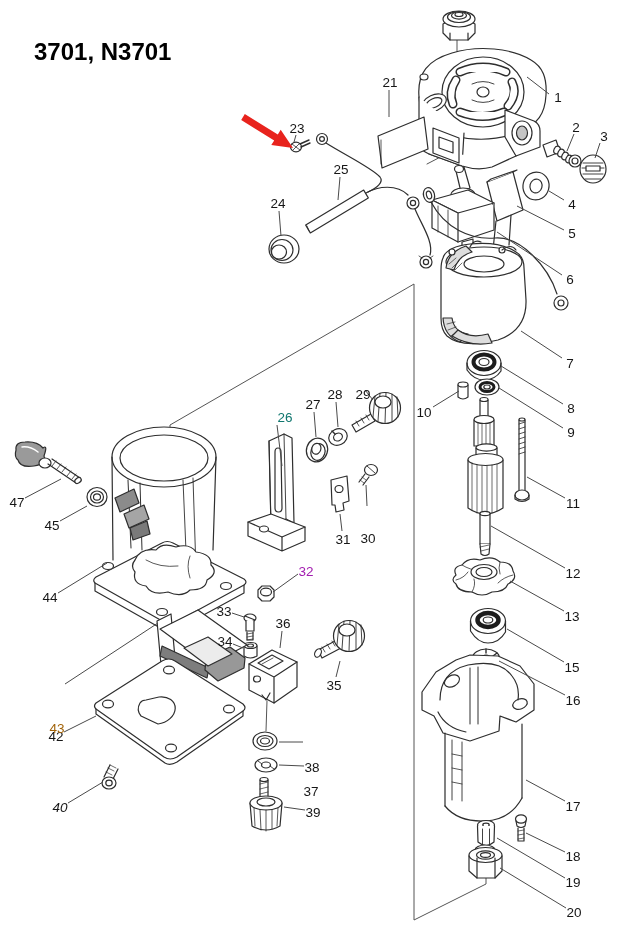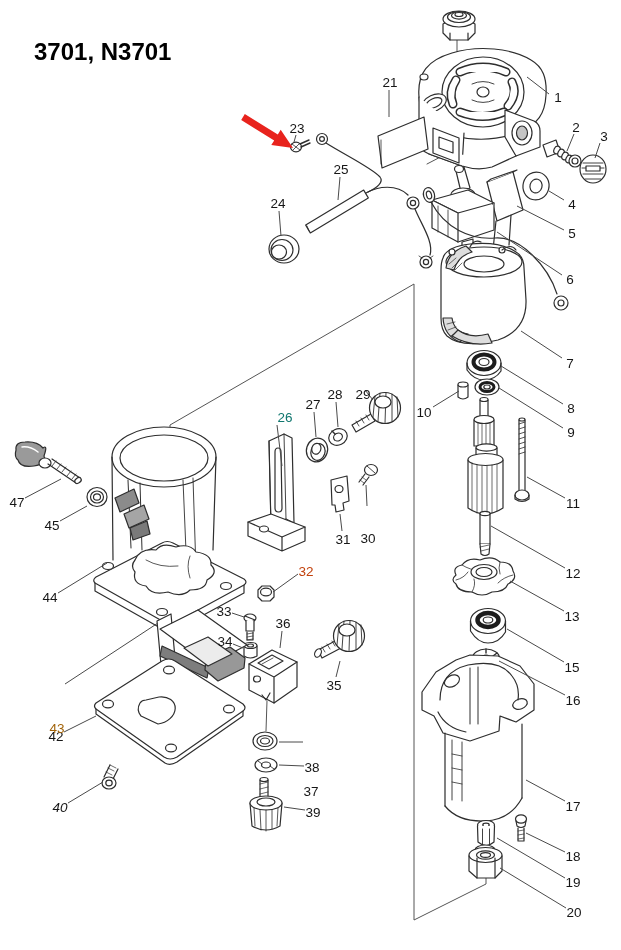--- a/index.html
+++ b/index.html
@@ -470,21 +470,21 @@
       <div class="plabel" style="left: 390px; top: 82px; color: rgb(22, 22, 22);">21</div>
       <div class="plabel" style="left: 297px; top: 128px; color: rgb(22, 22, 22);">23</div>
       <div class="plabel" style="left: 278px; top: 203px; color: rgb(22, 22, 22);">24</div>
       <div class="plabel" style="left: 341px; top: 169px; color: rgb(22, 22, 22);">25</div>
       <div class="plabel" style="left: 285px; top: 417px; color: #0f766e;">26</div>
       <div class="plabel" style="left: 313px; top: 404px; color: rgb(22, 22, 22);">27</div>
       <div class="plabel" style="left: 335px; top: 394px; color: rgb(22, 22, 22);">28</div>
       <div class="plabel" style="left: 363px; top: 382px; color: rgb(22, 22, 22); margin-top: 12px;">29</div>
       <div class="plabel" style="left: 368px; top: 514px; color: rgb(22, 22, 22); margin-top: 24px;">30</div>
       <div class="plabel" style="left: 343px; top: 539px; color: rgb(22, 22, 22);">31</div>
-      <div class="plabel" style="left: 306px; top: 571px; color: #c2410c;">32</div>
+      <div class="plabel" style="left: 306px; top: 571px; color: #a21caf;">32</div>
       <div class="plabel" style="left: 224px; top: 611px; color: rgb(22, 22, 22);">33</div>
       <div class="plabel" style="left: 225px; top: 641px; color: rgb(22, 22, 22);">34</div>
       <div class="plabel" style="left: 334px; top: 685px; color: rgb(22, 22, 22);">35</div>
       <div class="plabel" style="left: 283px; top: 623px; color: rgb(22, 22, 22);">36</div>
       <div class="plabel" style="left: 311px; top: 743px; color: rgb(22, 22, 22); margin-top: 48px;">37</div>
       <div class="plabel" style="left: 312px; top: 767px; color: rgb(22, 22, 22);">38</div>
       <div class="plabel" style="left: 313px; top: 812px; color: rgb(22, 22, 22);">39</div>
       <div class="plabel" style="left: 60px; top: 807px; color: rgb(22, 22, 22); font-style: italic;">40</div>
       <div class="plabel" style="left: 56px; top: 736px; color: rgb(22, 22, 22);">42</div>
       <div class="plabel" style="left: 57px; top: 688px; color: #a16207; margin-top: 40px;">43</div>

